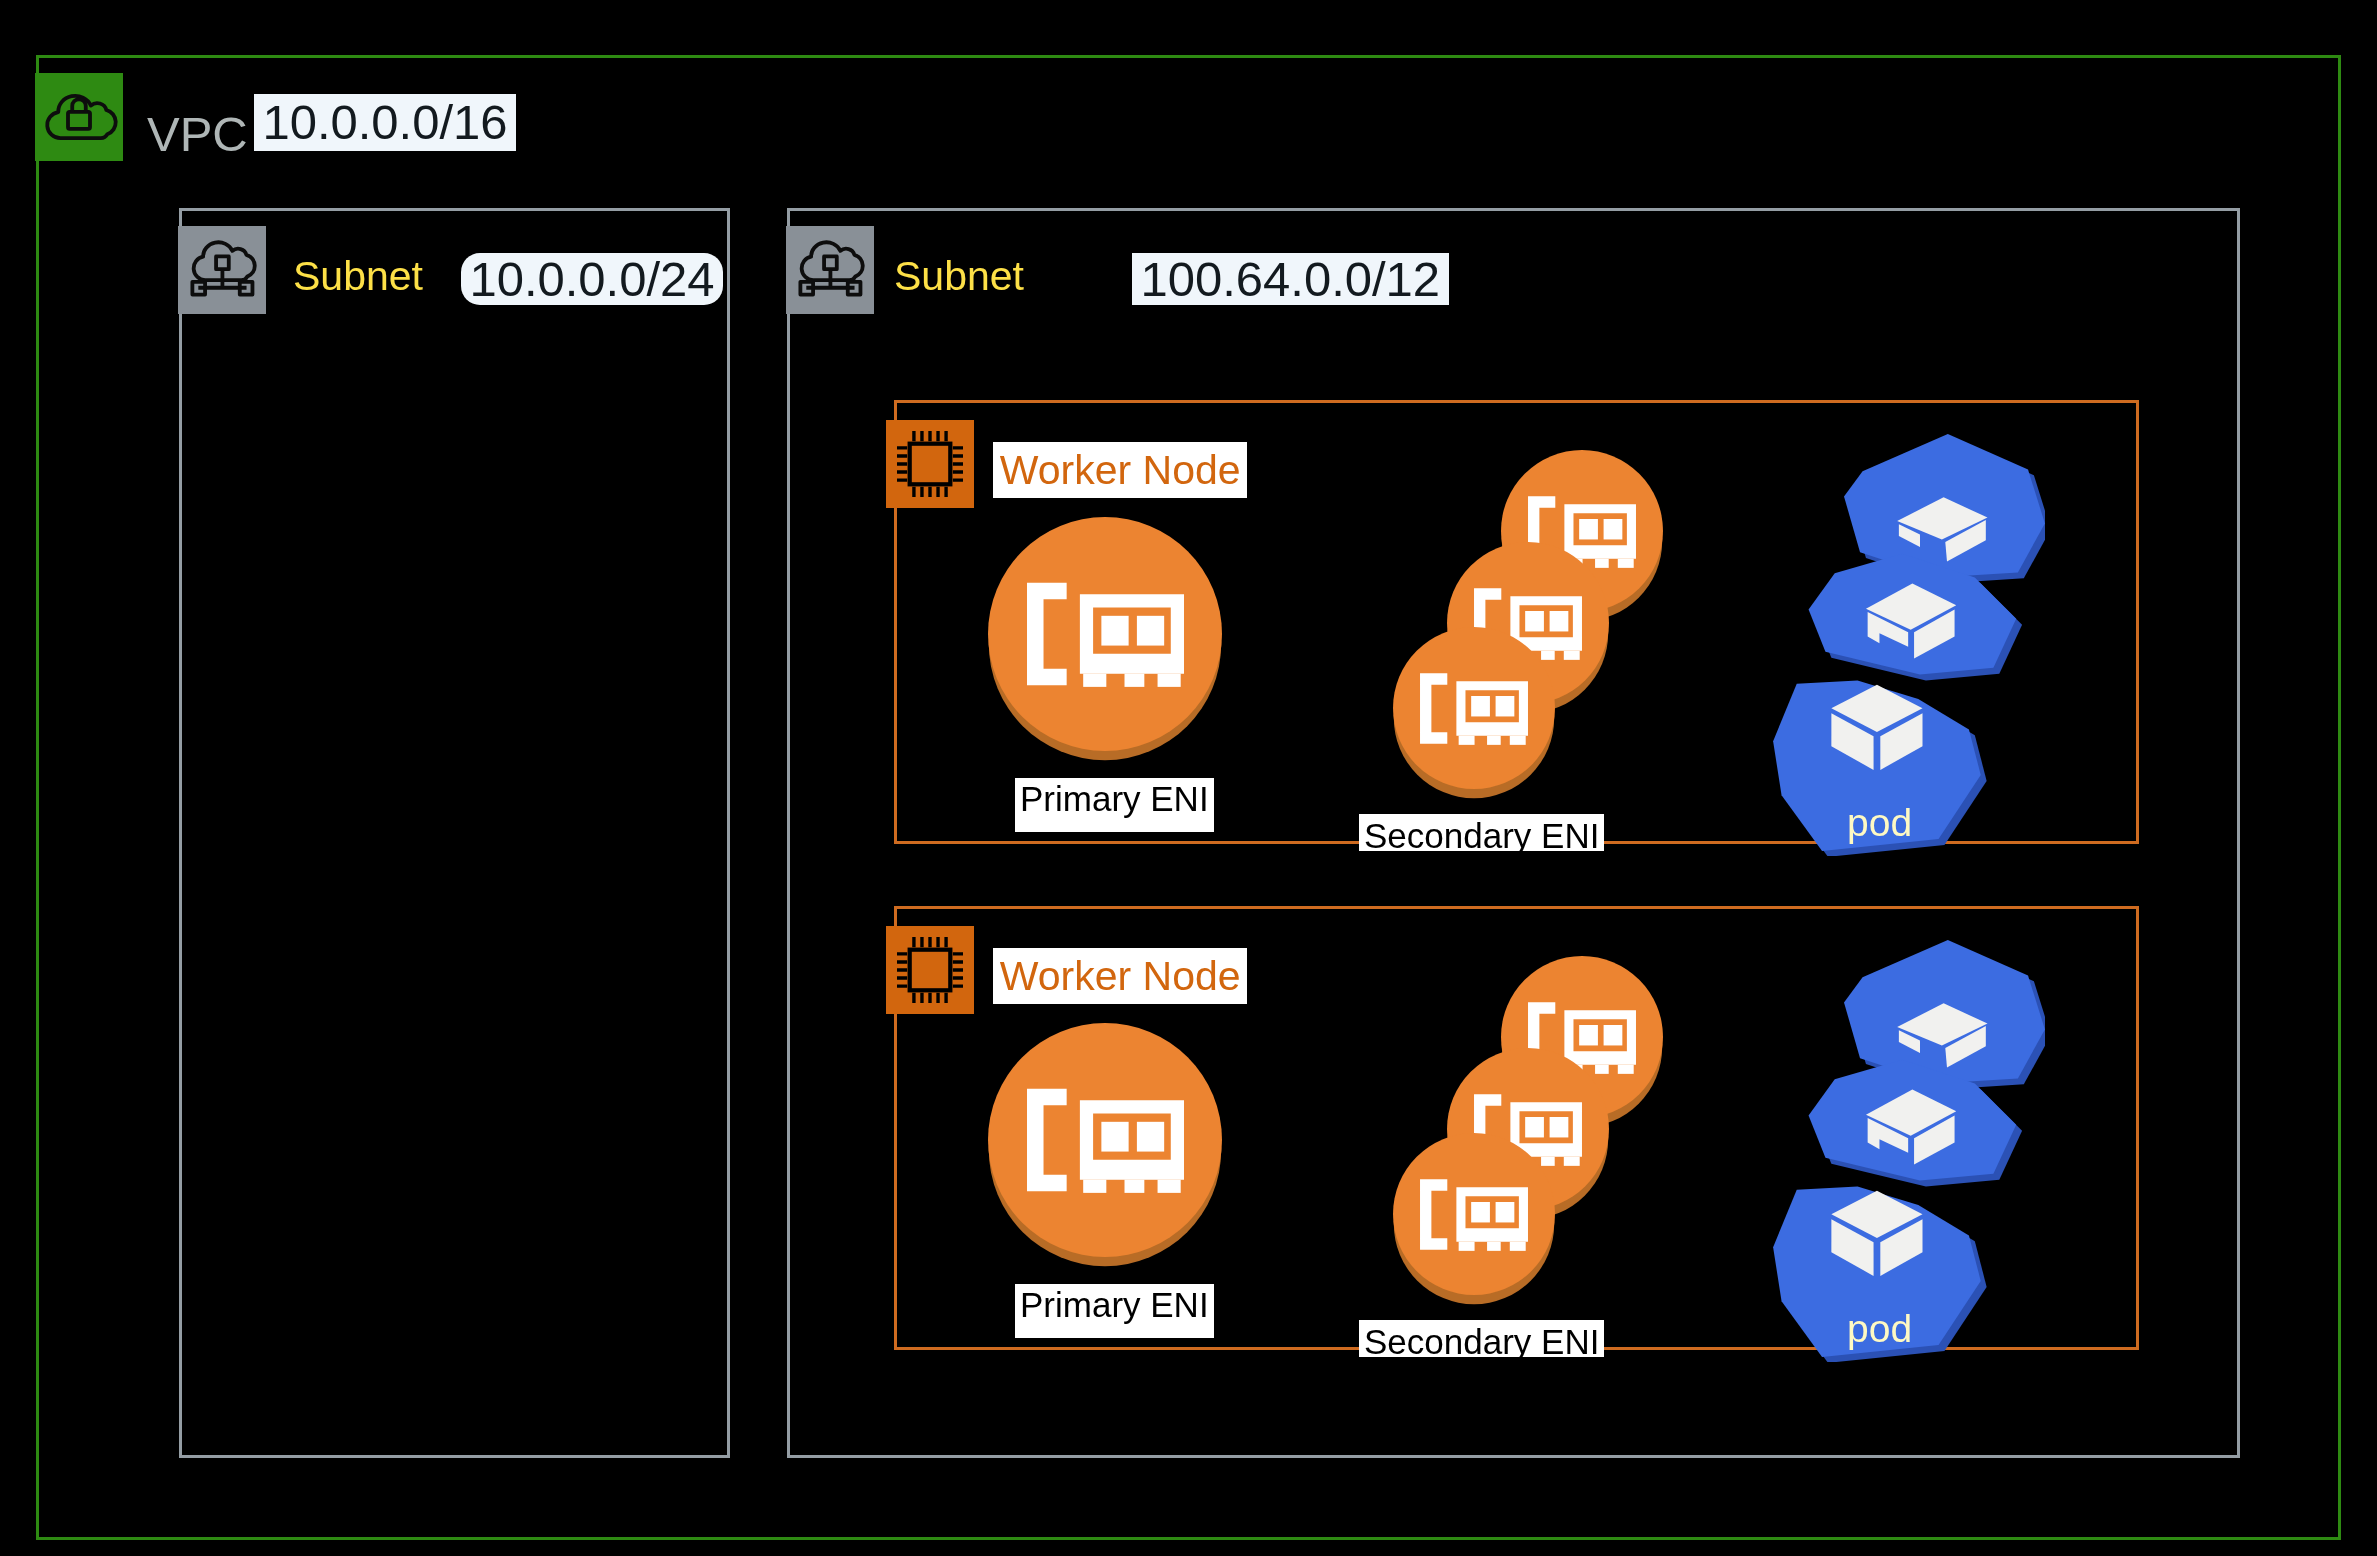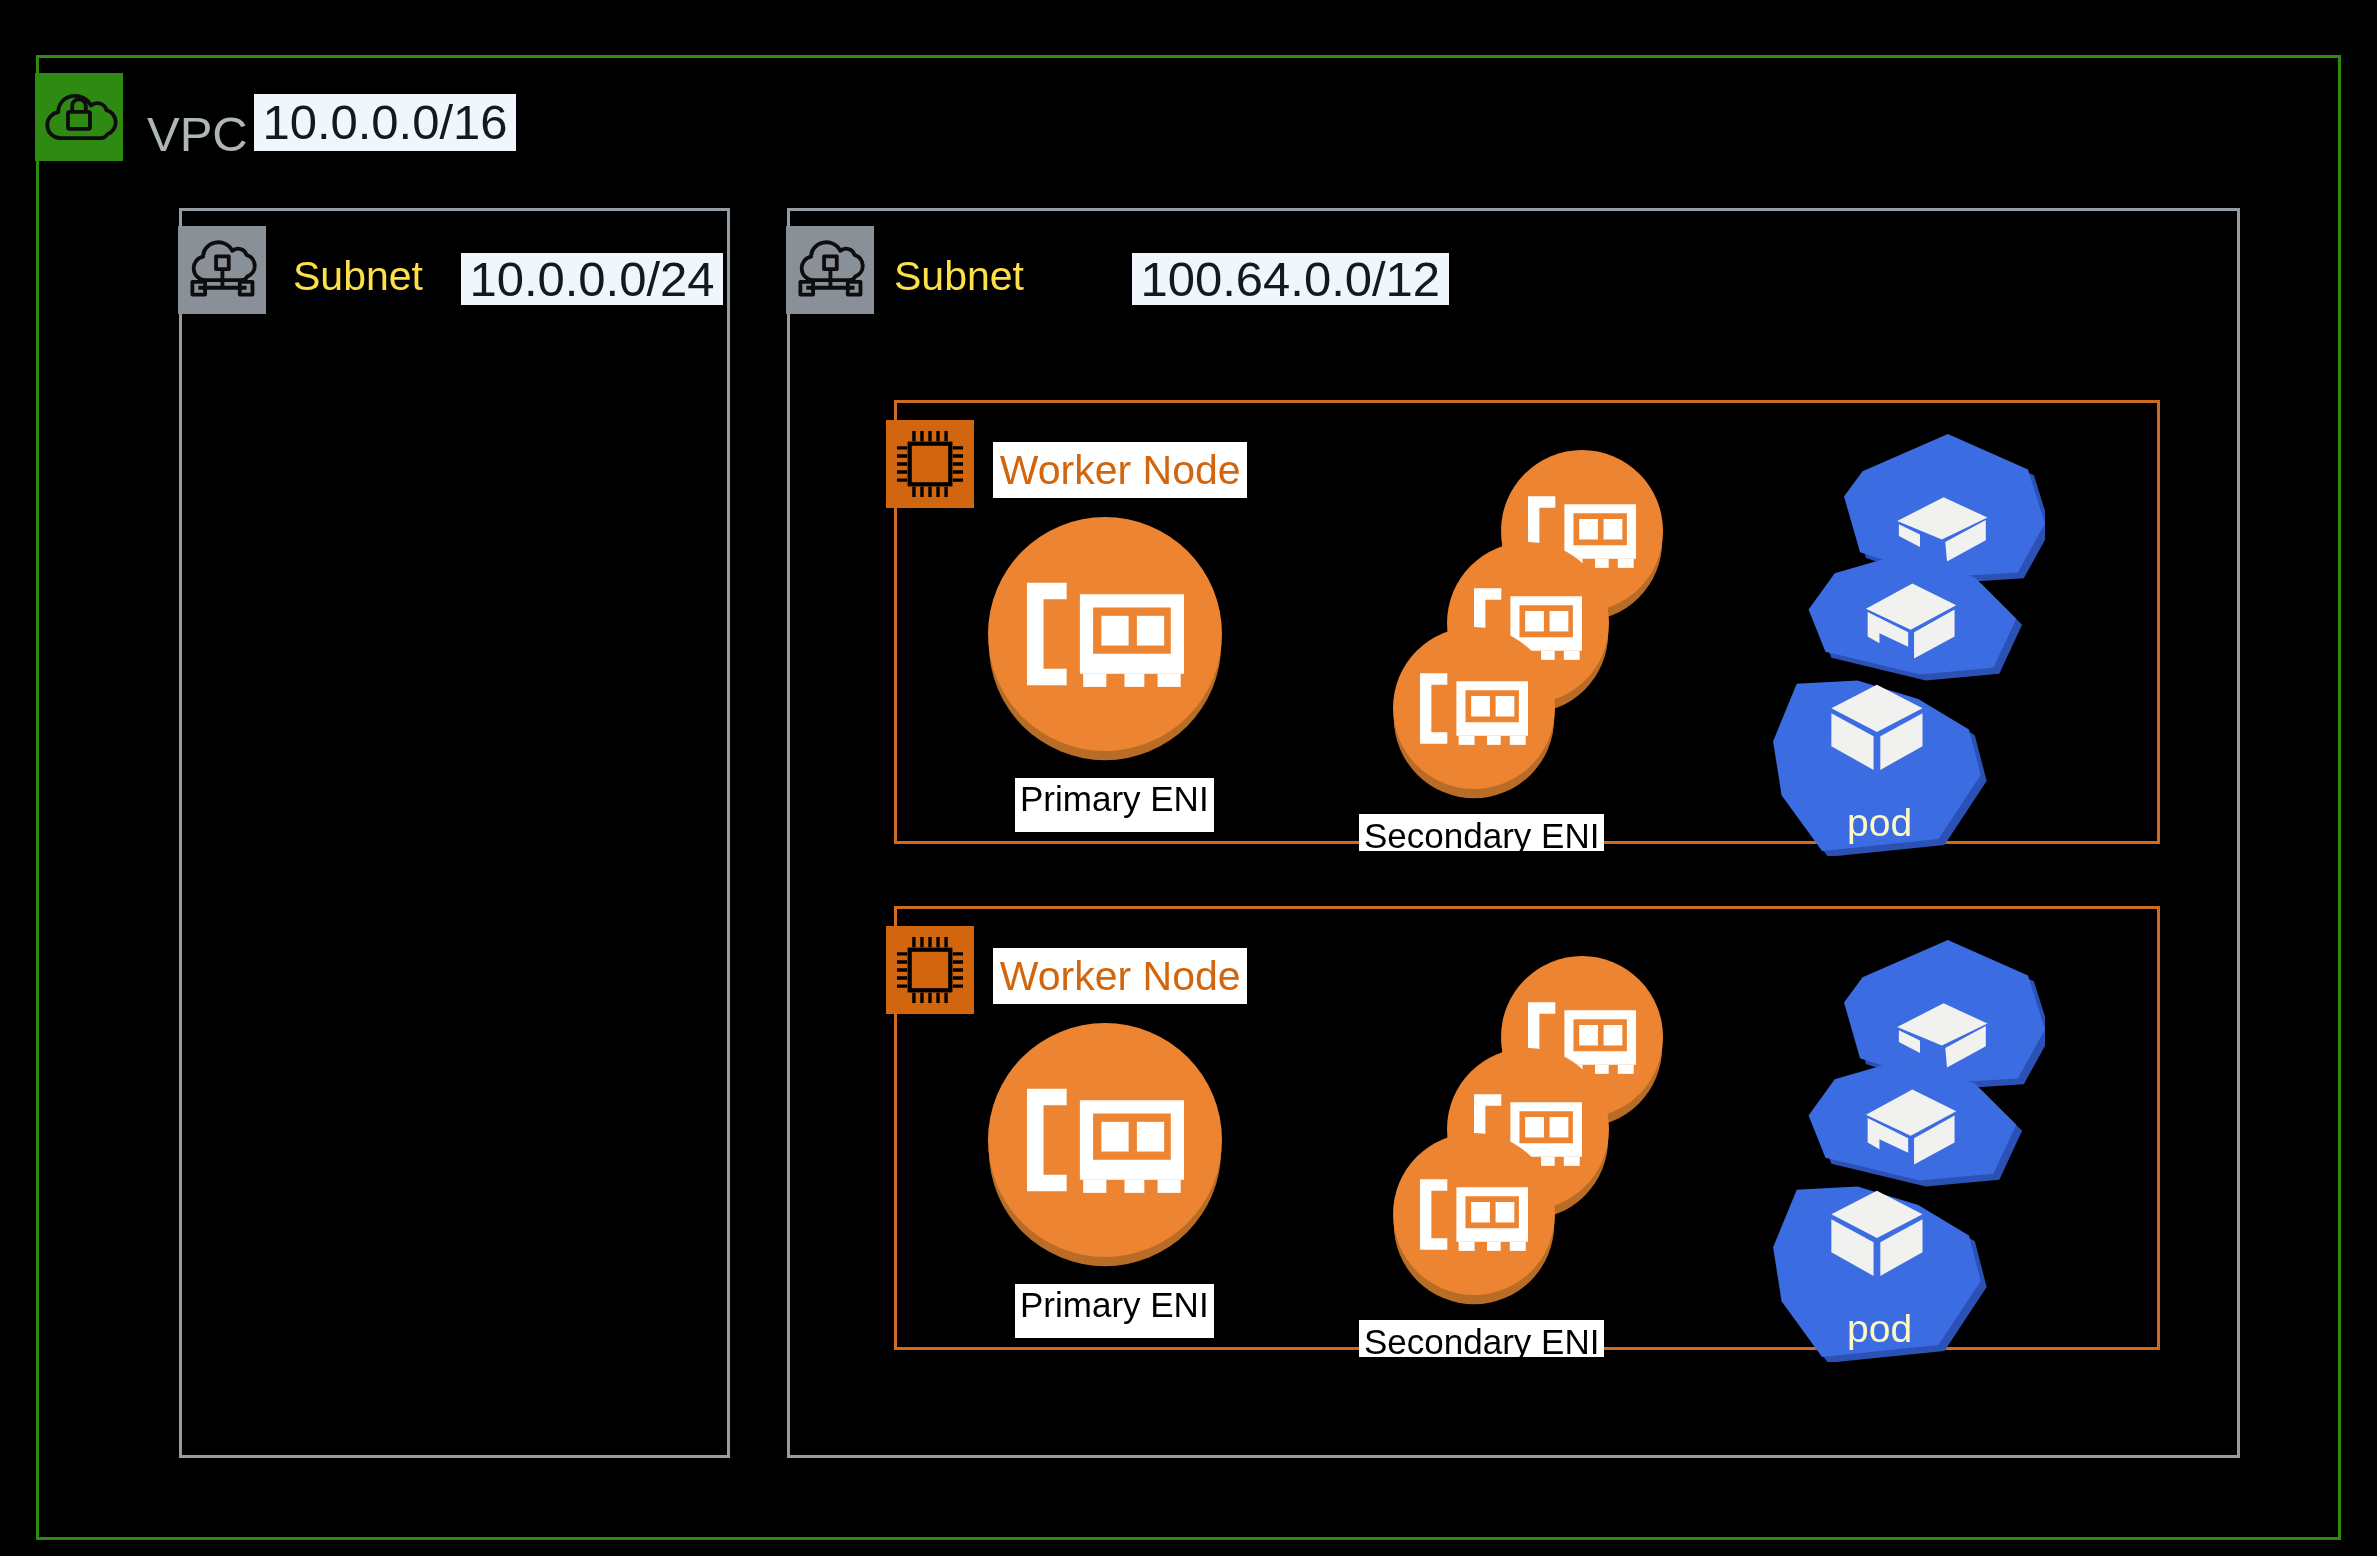--- a/index.html
+++ b/index.html
@@ -16,25 +16,25 @@
 
   
   .subnet{border:3.4px solid #949DA4;}
   .subnet-1{left:140px;top:130px;width:545px;height:1244px;}
   .subnet-2{left:748px;top:130px;width:1447px;height:1244px;}
   .subnet-icon{left:-4.2px;top:-5px;width:88px;height:88px;background:#899097;}
   .subnet-label{top:25px;font-size:41px;line-height:41px;color:#fde047;white-space:nowrap;}
   .subnet-1 .subnet-label{left:111px;}
   .subnet-2 .subnet-label{left:104px;}
   .subnet-cidr{top:22px;font-size:49px;line-height:52px;height:52px;}
-  .subnet-1 .subnet-cidr{left:279px;}
+  .subnet-1 .subnet-cidr{left:279px;border-radius:19px;}
   .subnet-2 .subnet-cidr{left:342px;}
 
   
-  .worker{left:104px;width:1239px;height:438px;border:3.4px solid #CE6B20;padding-left:21px;}
+  .worker{left:104px;width:1239px;height:438px;border:3.4px solid #CE6B20;}
   .worker-1{top:169px;}
   .worker-2{top:675px;}
   .chip-icon{left:-11px;top:-3.4px;width:88px;height:88px;background:#D2660E;}
   .worker-title{left:96px;top:19.4px;height:56px;line-height:56px;padding:0 6.8px;
                 background:#fff;color:#D2660E;font-size:41px;white-space:nowrap;}
 
   
   .eni{border-radius:50%;background:#EC8431;box-shadow:0 10px 0 -0.8px #B86C26;
        display:flex;align-items:center;justify-content:center;}
   .eni-lg{left:91px;top:94px;width:234px;height:234px;}

